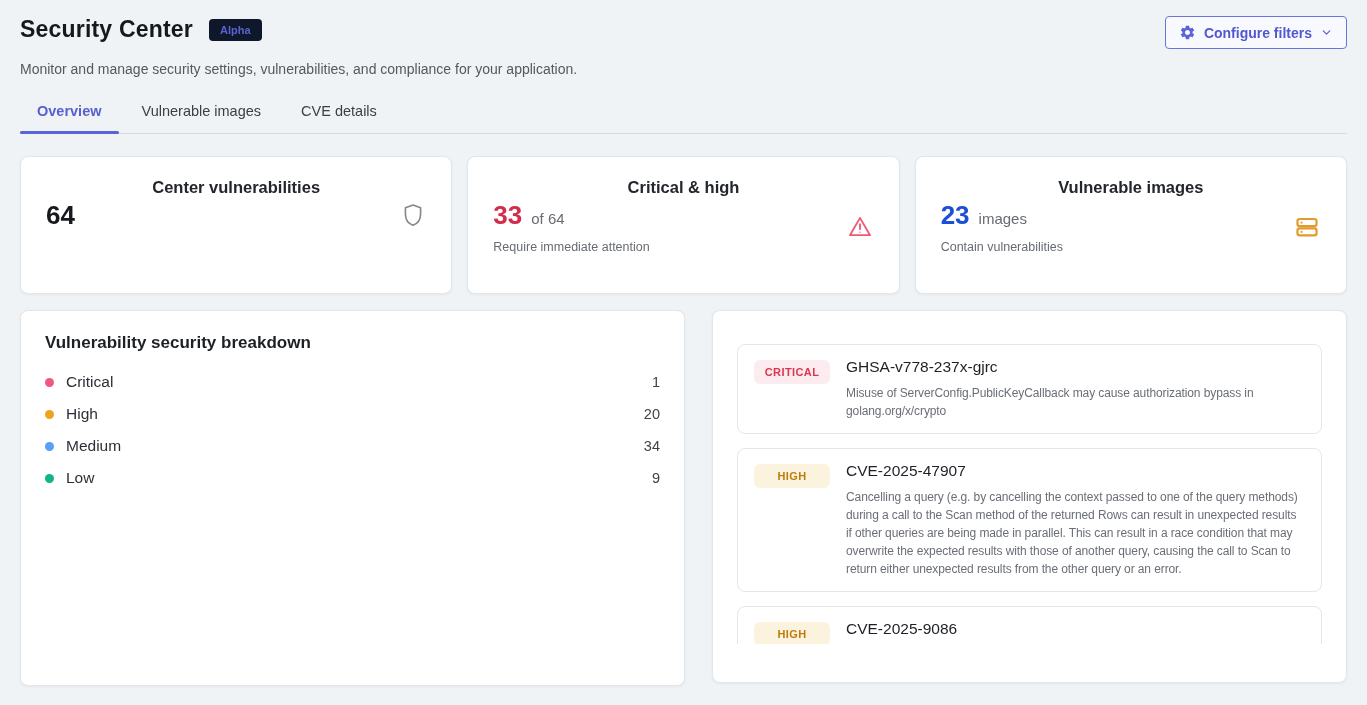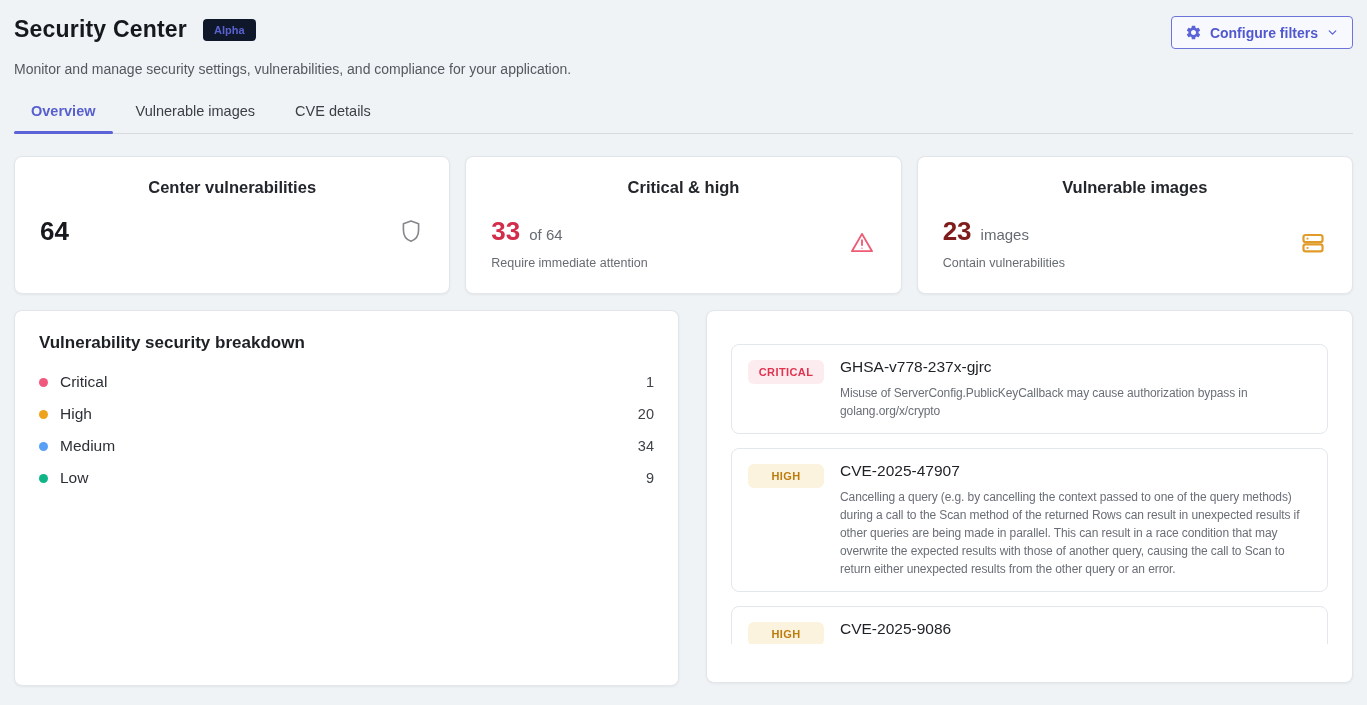--- a/index.html
+++ b/index.html
@@ -3,21 +3,21 @@
 <meta charset="utf-8">
 <style>
   * { margin:0; padding:0; box-sizing:border-box; }
   html,body { width:1367px; height:705px; }
   body {
     background:#eff3f5;
     font-family:"Liberation Sans", sans-serif;
     color:#1d2025;
     overflow:hidden;
   }
-  .page { padding:0 14px; }
+  .page { padding:0 20px; }
 
   
   .header-row { display:flex; justify-content:space-between; align-items:flex-start; padding-top:16px; }
   .title-wrap { display:flex; align-items:center; gap:16px; }
   .page-title { font-size:23px; font-weight:700; color:#15181d; letter-spacing:.2px; }
   .alpha-badge { background:#0f172a; color:#5a62d2; font-size:11px; font-weight:700; padding:5px 11px; border-radius:4px; }
   .configure-btn {
     margin-top:0; margin-right:0;
     display:flex; align-items:center; gap:8px;
     border:1px solid #6d74d9; background:#f8f9fe; border-radius:4px;
@@ -38,21 +38,21 @@
   }
 
   
   .card {
     background:#fff; border:1px solid #e2e5e9; border-radius:8px;
     box-shadow:0 1px 3px rgba(20,25,40,.05);
   }
   .stat-row { display:grid; grid-template-columns:repeat(3,1fr); gap:15px; margin-top:22px; }
   .stat-card { height:138px; padding:21px 24px; }
   .stat-title { text-align:center; font-size:16.5px; font-weight:600; color:#23262b; }
-  .stat-main { margin-top:20px; display:flex; justify-content:space-between; align-items:center; padding:0 1px; }
+  .stat-main { margin-top:4px; display:flex; justify-content:space-between; align-items:center; padding:0 1px; }
   .stat-left { display:flex; flex-direction:column; }
   .stat-number-line { display:flex; align-items:baseline; gap:9px; }
   .stat-value { font-size:26px; font-weight:700; line-height:1.1; }
   .stat-suffix { font-size:15px; color:#676b72; }
   .stat-subtext { margin-top:10px; font-size:12.5px; color:#676b72; }
   .stat-icon { flex:0 0 auto; display:flex; align-items:center; }
 
   
   .bottom-row { display:grid; grid-template-columns:665px 1fr; gap:27px; margin-top:16px; align-items:start; }
   .panel-title { font-size:17px; font-weight:600; color:#1d2025; }
@@ -149,21 +149,21 @@
             </svg>
         </div>
       </div>
     </div>
 
     <div class="card stat-card">
       <div class="stat-title">Vulnerable images</div>
       <div class="stat-main">
         <div class="stat-left">
           <div class="stat-number-line">
-            <span class="stat-value" style="color: #7f1d1d;">23</span>
+            <span class="stat-value" style="color: #1d4ed8;">23</span>
             <span class="stat-suffix">images</span>
           </div>
           <div class="stat-subtext">Contain vulnerabilities</div>
         </div>
         <div class="stat-icon">
           <svg width="28" height="26" viewBox="0 0 24 24" fill="none" stroke="#e09b28" stroke-width="2" stroke-linejoin="round">
               <rect x="3.2" y="4.6" width="17.6" height="6.6" rx="2"></rect>
               <rect x="3.2" y="13.2" width="17.6" height="6.6" rx="2"></rect>
               <rect x="6.1" y="7.1" width="1.7" height="1.7" fill="#e09b28" stroke="none"></rect>
               <rect x="6.1" y="15.7" width="1.7" height="1.7" fill="#e09b28" stroke="none"></rect>

